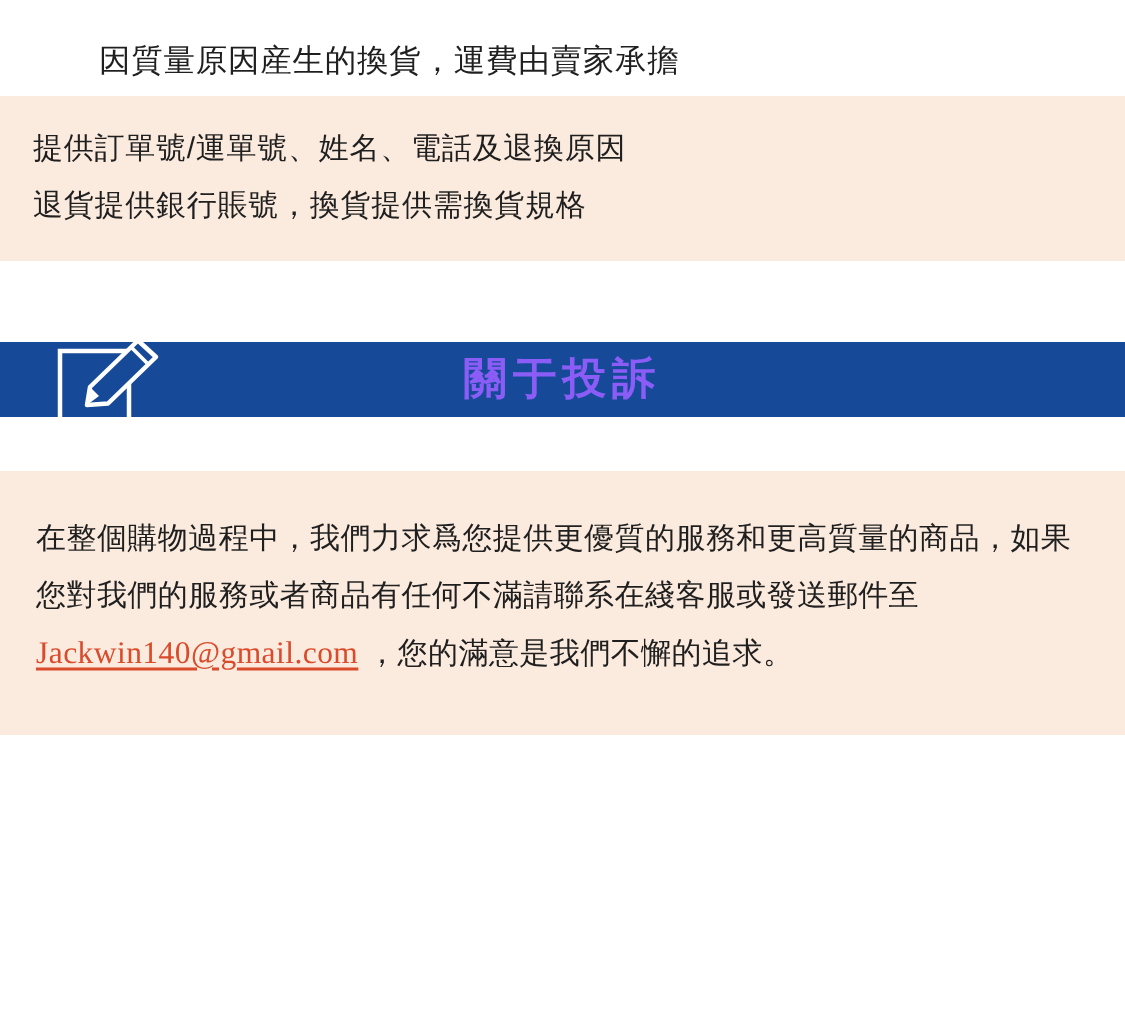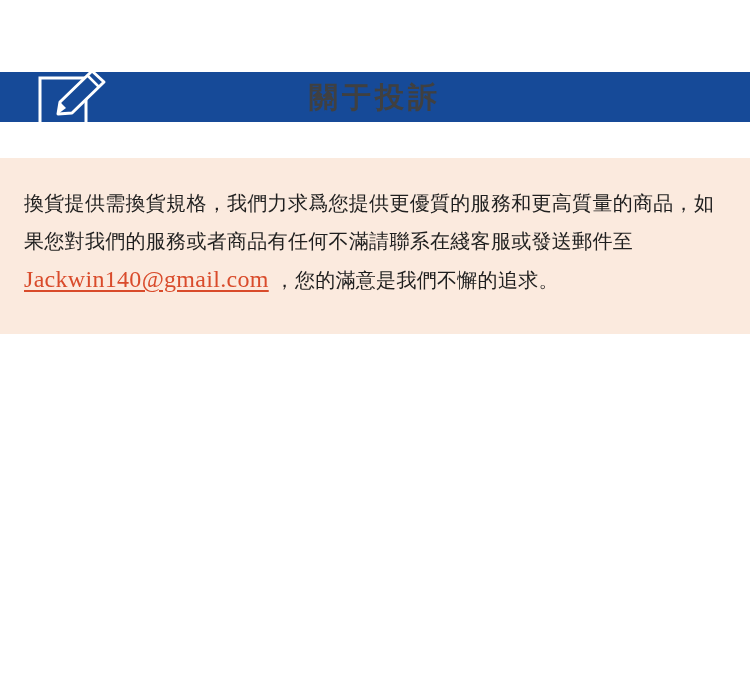--- a/index.html
+++ b/index.html
@@ -76,21 +76,21 @@
     background: #164a98;
   }
   .banner-title {
     position: absolute;
     left: 0;
     top: 8px;
     width: 750px;
     height: 50px;
     line-height: 50px;
     text-align: center;
-    color: #404040;
+    color: #8b5cf6;
     font-size: 29px;
     font-weight: bold;
     letter-spacing: 4px;
   }
   .pencil-icon {
     position: absolute;
     left: 36px;
     top: 0px;
     width: 78px;
     height: 66px;
@@ -109,41 +109,46 @@
     font-size: 20px;
     line-height: 38px;
     color: #1f1f1f;
     letter-spacing: 0.3px;
   }
   .email {
     color: #d94b2b;
     text-decoration: underline;
     text-underline-offset: 3px;
     font-family: "Liberation Serif", serif;
-    font-size: 24px;
+    font-size: 21px;
   }
 </style>
 </head>
 <body>
 
 <div class="page">
 
   <div class="top-lines">
+    <div class="top-line">因質量原因産生的換貨，運費由賣家承擔</div>
   </div>
 
 
+  <div class="cream-panel">
+    <div class="cream-line">提供訂單號/運單號、姓名、電話及退換原因</div>
+    <div class="cream-line">退貨提供銀行賬號，換貨提供需換貨規格</div>
+  </div>
 
   <div class="banner-wrap">
     <div class="banner-bar"></div>
     <div class="banner-title">關于投訴</div>
     <svg class="pencil-icon" viewBox="0 0 78 66">
       <rect x="4" y="14" width="46" height="46" fill="none" stroke="#ffffff" stroke-width="3"></rect>
       <path d="M22 50 L24 38 L56 7 L68 18 L36 49 Z" fill="#164a98" stroke="#ffffff" stroke-width="3" stroke-linejoin="round"></path>
       <line x1="52" y1="12" x2="63" y2="23" stroke="#ffffff" stroke-width="2.5"></line>
       <path d="M22 50 L24 38 L30 44 Z" fill="#ffffff"></path>
     </svg>
   </div>
 
   <div class="bottom-panel">
-    <div class="para"><span>換貨提供需換貨規格，我們力求爲您提供更優質的服務和更高質量的商品，如果您對我們的服務或者商品有任何不滿請聯系在綫客服或發送郵件至 </span><span class="email">Jackwin140@gmail.com</span><span> ，您的滿意是我們不懈的追求。</span></div>
+    <div class="para"><span>在整個購物過程中，我們力求爲您提供更優質的服務和更高質量的商品，如果您對我們的服務或者商品有任何不滿請聯系在綫客服或發送郵件至 </span><span class="email">Jackwin140@gmail.com</span><span> ，您的滿意是我們不懈的追求。</span></div>
   </div>
 
 </div>
 
 </body></html>

